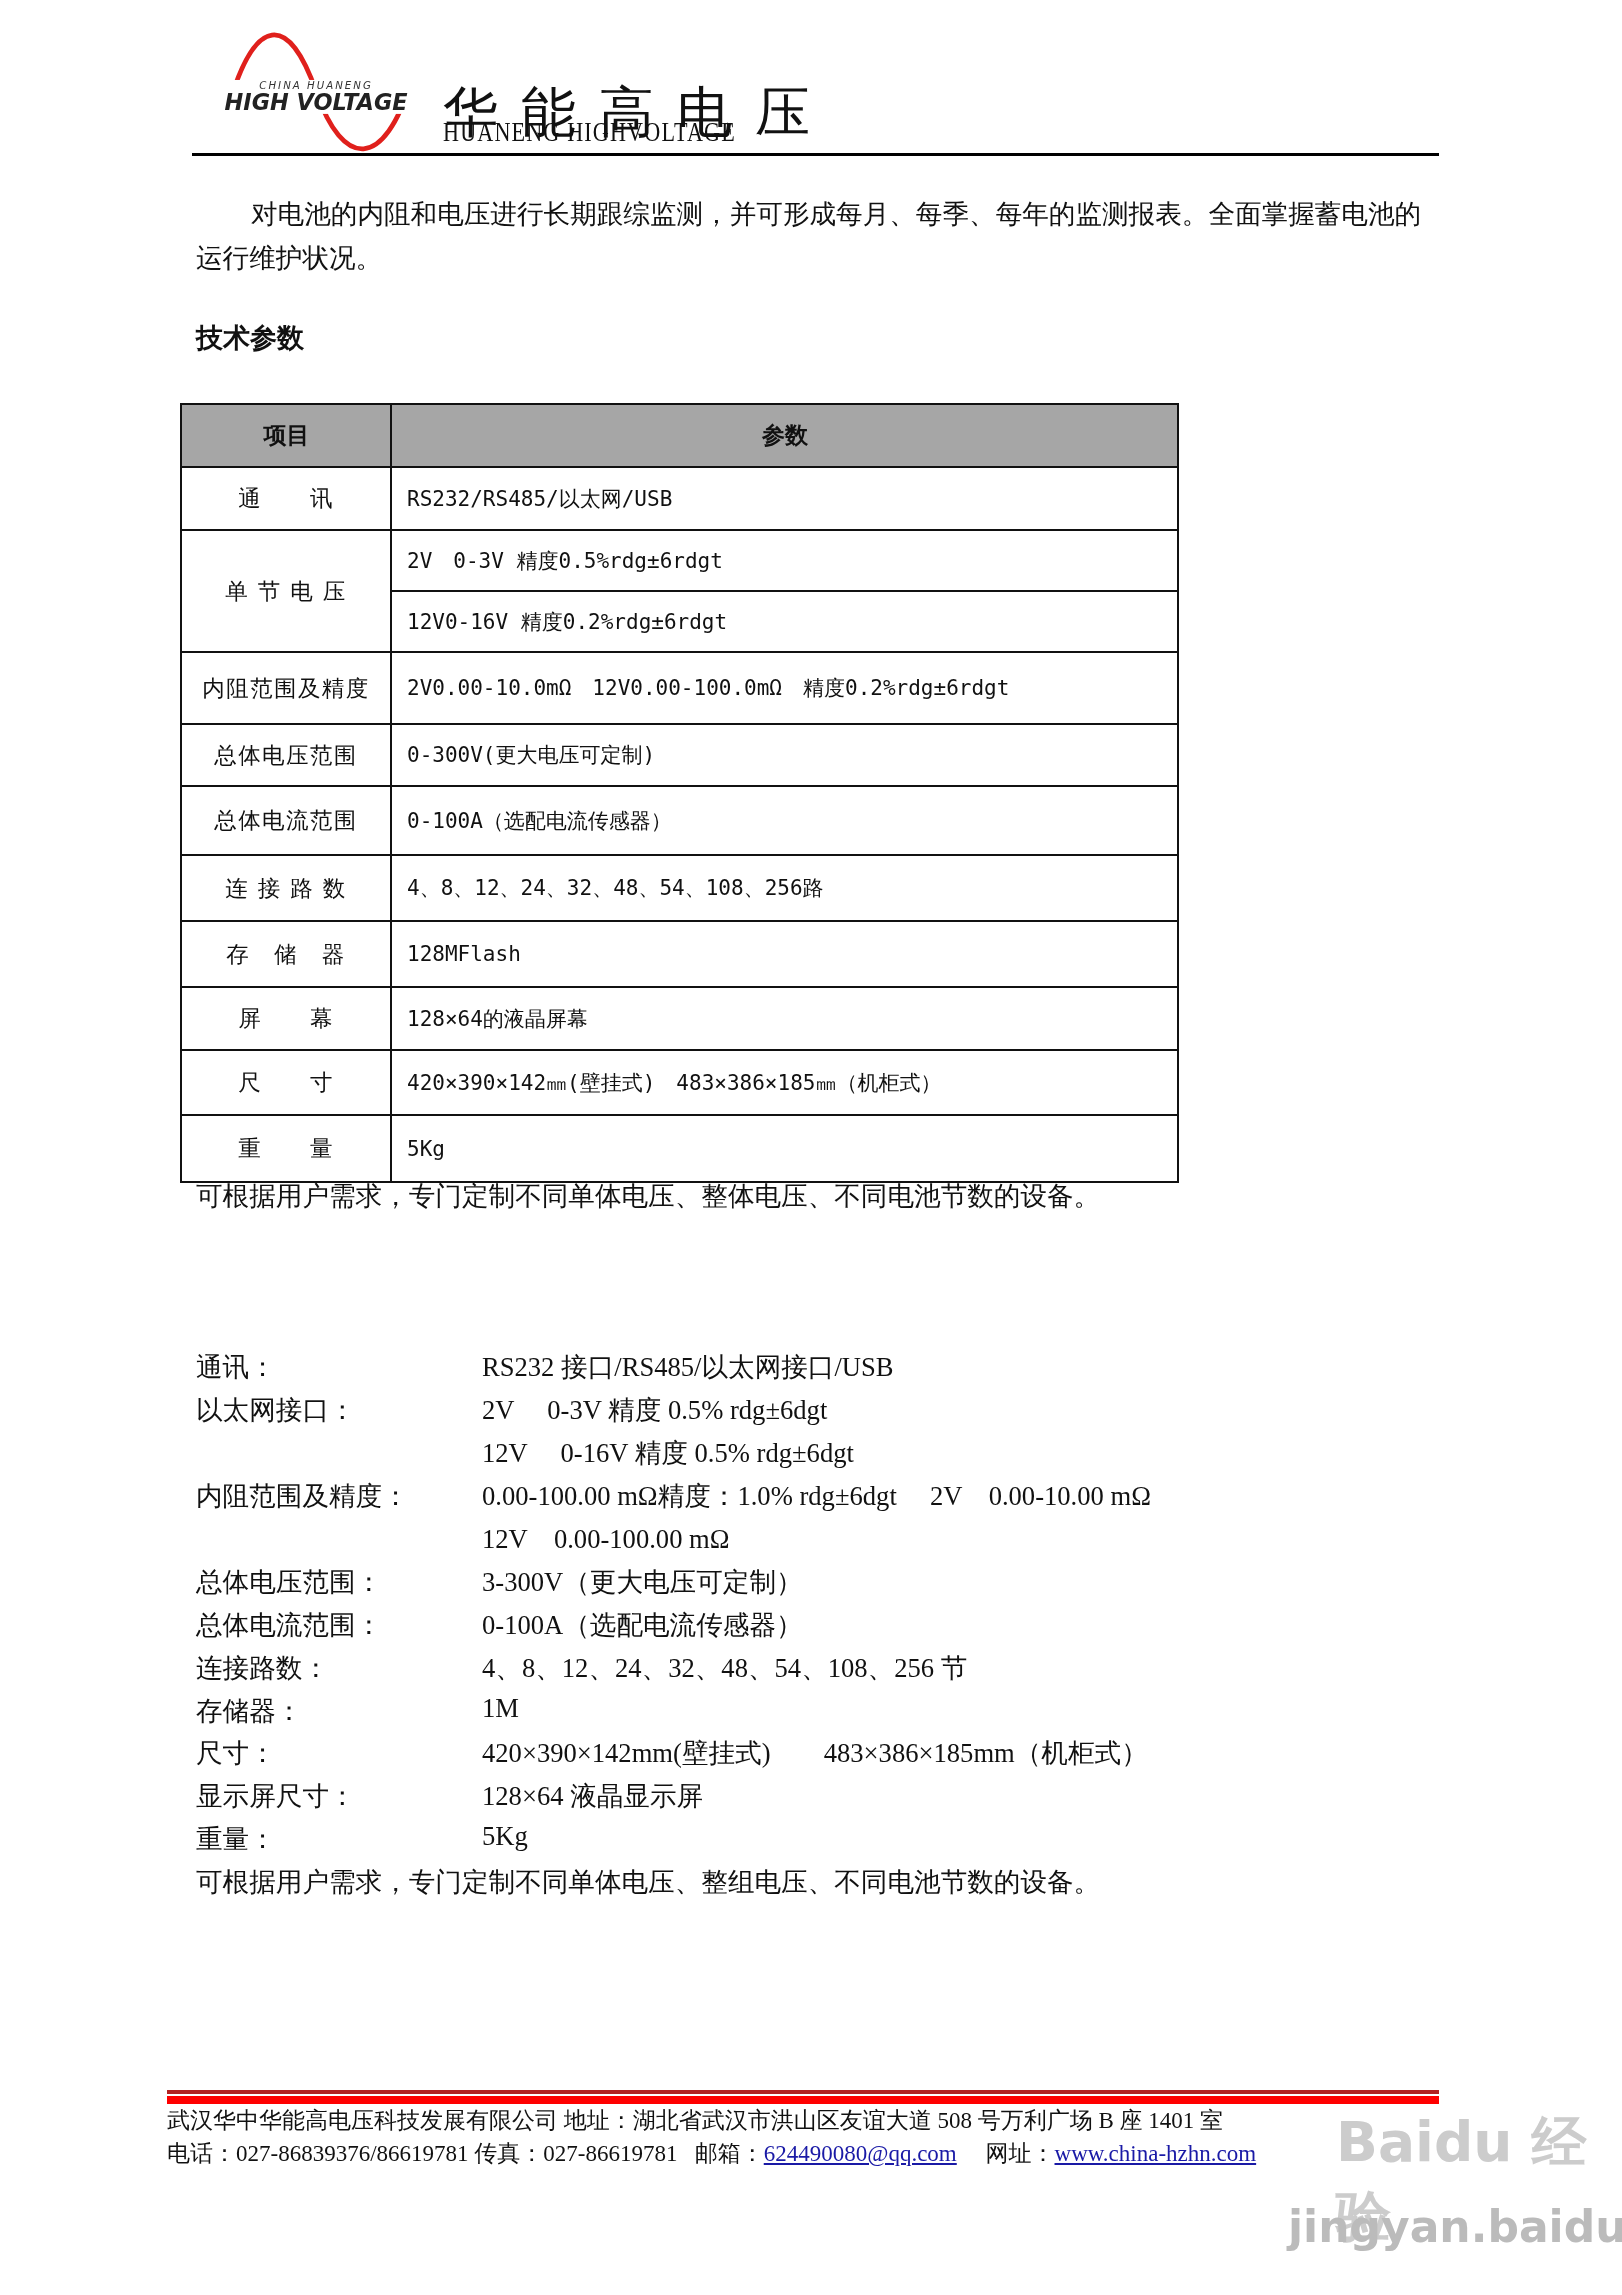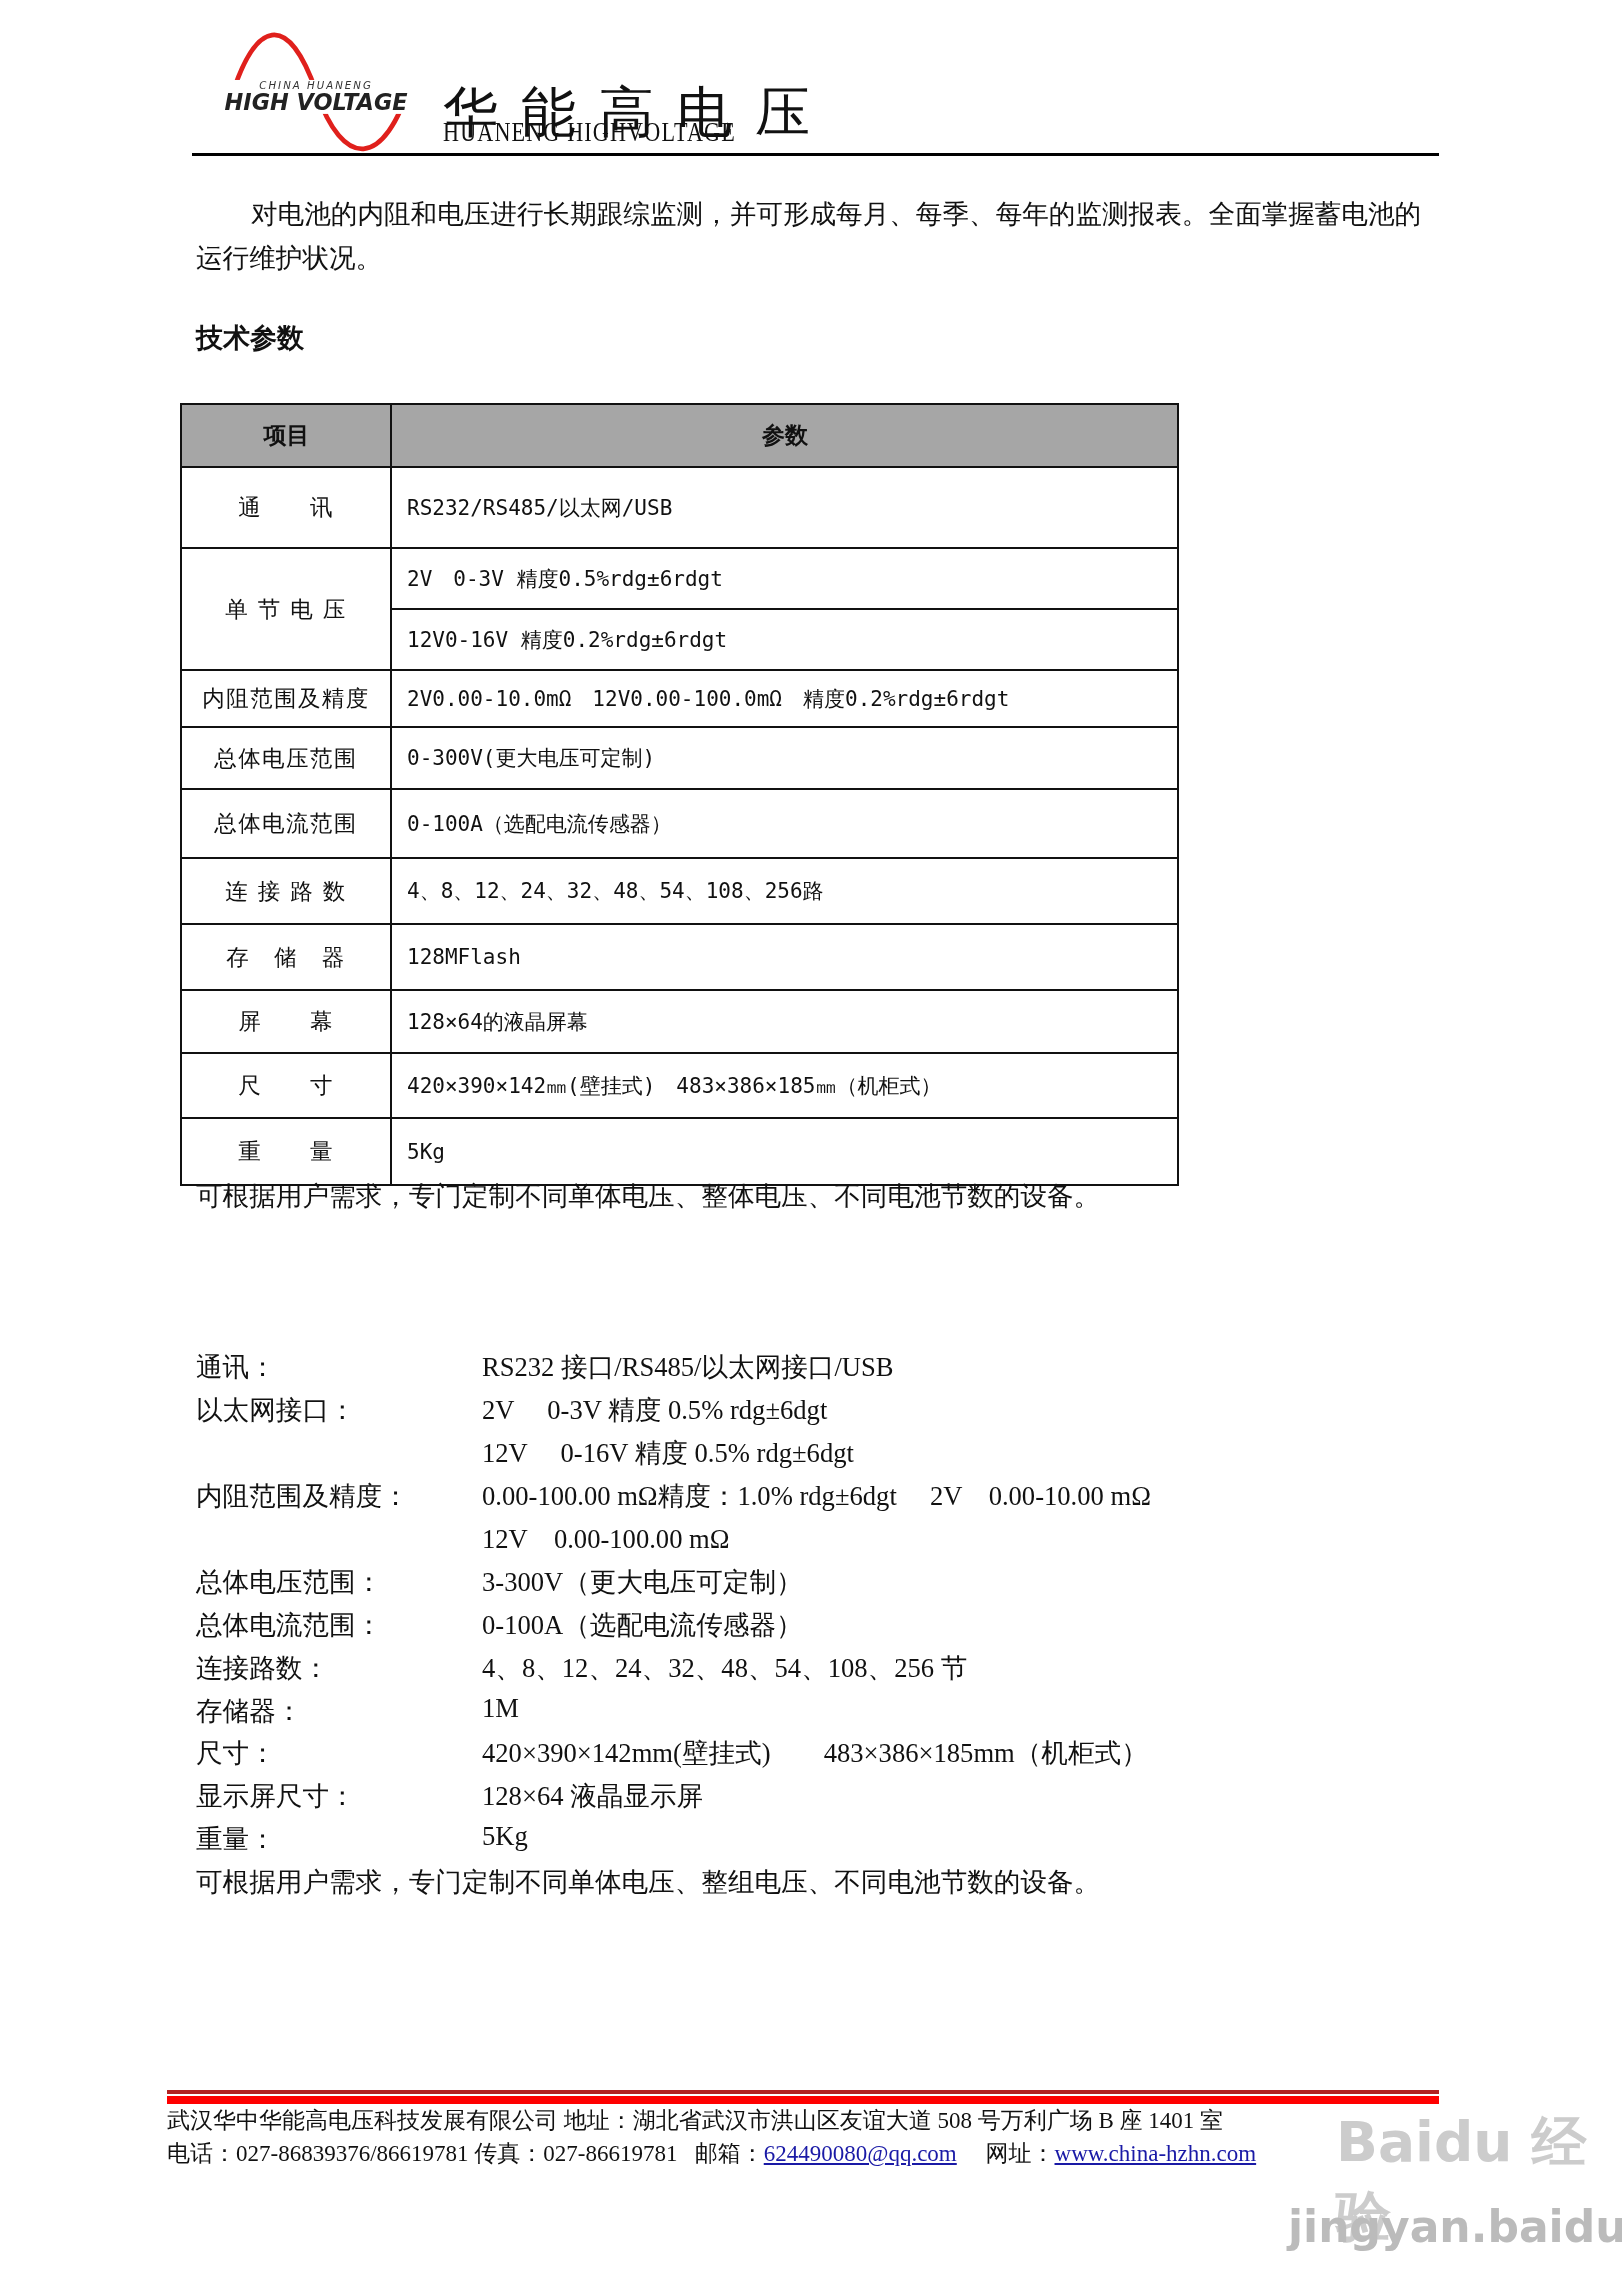--- a/index.html
+++ b/index.html
@@ -52,32 +52,32 @@
 
 <div class="abs para">对电池的内阻和电压进行长期跟综监测，并可形成每月、每季、每年的监测报表。全面掌握蓄电池的运行维护状况。</div>
 <div class="abs section-title">技术参数</div>
 
 <table class="spec">
   <tbody>
       <tr>
     <th style="width:177px">项目</th>
     <th>参数</th>
   </tr>
-  <tr style="height:81px">
+  <tr style="height:63px">
     <td class="lab">通　　讯</td>
     <td class="val">RS232/RS485/以太网/USB</td>
   </tr>
   <tr style="height:61px">
     <td class="lab" rowspan="2">单 节 电 压</td>
     <td class="val" style="border-bottom-width:1.4px">2V　0-3V 精度0.5%rdg±6rdgt</td>
   </tr>
   <tr style="height:61px">
     <td class="val">12V0-16V 精度0.2%rdg±6rdgt</td>
   </tr>
-  <tr style="height:57px">
+  <tr style="height:72px">
     <td class="lab">内阻范围及精度</td>
     <td class="val">2V0.00-10.0mΩ　12V0.00-100.0mΩ　精度0.2%rdg±6rdgt</td>
   </tr>
   <tr style="height:62px">
     <td class="lab">总体电压范围</td>
     <td class="val">0-300V(更大电压可定制)</td>
   </tr>
   <tr style="height:69px">
     <td class="lab">总体电流范围</td>
     <td class="val">0-100A（选配电流传感器）</td>

